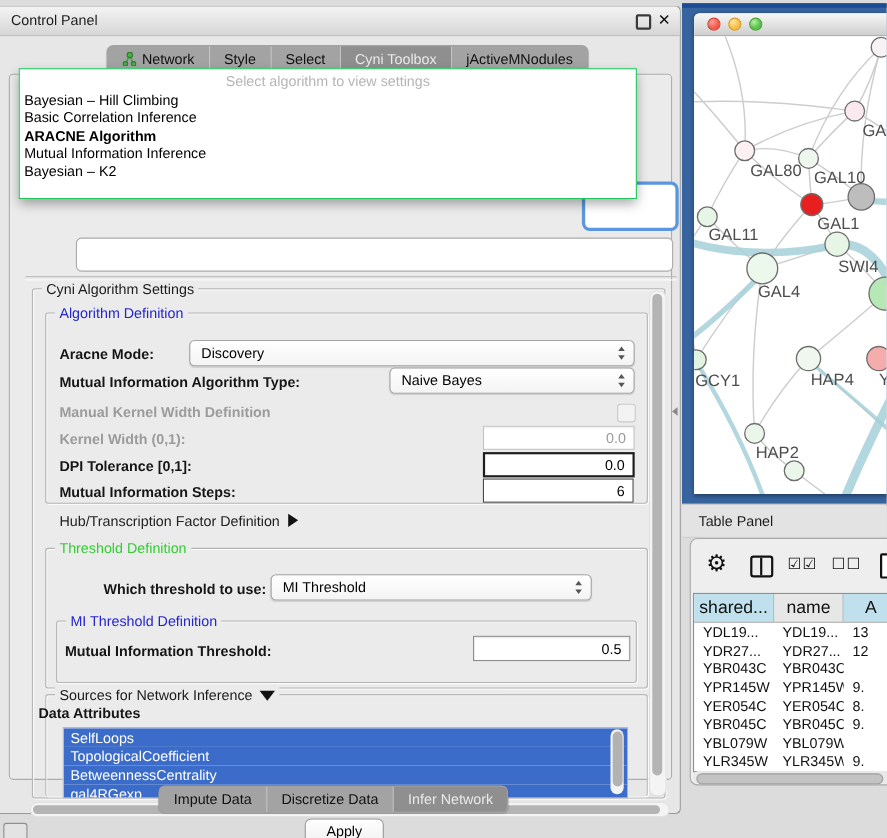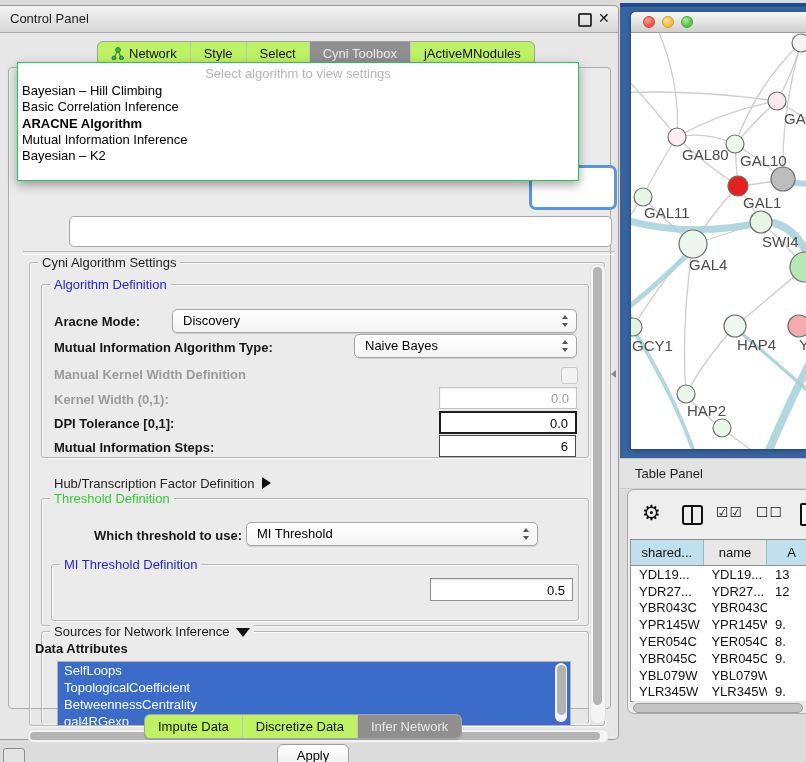--- a/index.html
+++ b/index.html
@@ -11,21 +11,21 @@
   
   #cp-window{left:0;top:5;width:618px;height:733px;background:#e7e7e7;
              border:1px solid #9a9a9a;border-left:none;border-radius:0 5px 5px 0;top:5px;}
   #cp-titlebar{left:0;top:0;width:100%;height:26px;
     background:linear-gradient(#f4f4f4,#d6d6d6);border-bottom:1px solid #a8a8a8;border-radius:0 5px 0 0;}
   #cp-title{left:10px;top:5px;font-size:13px;color:#1d1d1d;}
   #cp-float{left:578px;top:7px;width:10px;height:10px;border:2px solid #3a3a3a;border-radius:2px;}
   #cp-close{left:598px;top:4px;font-size:14px;font-weight:bold;color:#111;}
 
   
-  .tabbar{display:flex;height:23px;background:#bef264;border:1px solid #a2a2a2;
+  .tabbar{display:flex;height:23px;background:#a3a3a3;border:1px solid #a2a2a2;
           border-radius:6px;overflow:hidden;box-shadow:0 1px 1px rgba(0,0,0,.15);}
   .tab{display:flex;align-items:center;gap:5px;padding:0 13px;font-size:13px;color:#111;
        border-right:1px solid #c4c4c4;white-space:nowrap;cursor:default;}
   .tab:last-child{border-right:none;}
   .tab.selected{background:#8f8f8f;color:#e9e9e9;align-items:center;}
   #top-tabbar{left:97px;top:35px;}
   #bottom-tabbar{left:144px;top:708px;}
 
   
   #cp-content{left:8px;top:61px;width:601px;height:640px;background:#ebebeb;
@@ -128,21 +128,21 @@
   #icon-gear{left:14px;font-size:21px;line-height:22px;}
   #icon-columns{left:54px;top:7px;width:17px;height:16px;border:2px solid #111;border-radius:3px;}
   #icon-columns:before{content:"";position:absolute;left:7px;top:0;width:2px;height:16px;background:#111;}
   #icon-checked{left:88px;top:6px;font-size:14px;letter-spacing:1px;}
   #icon-unchecked{left:128px;top:6px;font-size:14px;letter-spacing:1px;}
   #icon-doc{left:172px;top:5px;width:14px;height:19px;border:2px solid #111;border-radius:2px;background:#fff;}
 
   #tp-table{position:absolute;left:2px;top:49px;width:186px;height:161px;background:#fff;
      border:1px solid #8f8f8f;border-right:none;overflow:hidden;}
   .hrow{display:flex;height:25px;border-bottom:1px solid #8f8f8f;}
-  .hcell{box-sizing:border-box;border-right:1px solid #9fb6bd;font-size:13px;color:#111;
+  .hcell{box-sizing:border-box;border-right:1px solid #9fb6bd;font-size:16px;color:#111;
      display:flex;align-items:center;justify-content:center;background:#e7e7e7;overflow:hidden;}
   .hcell.hl{background:#bfe0ec;}
   .trow{display:flex;height:16.8px;}
   .tcell{box-sizing:border-box;font-size:13px;color:#111;padding:0 2px 0 8px;
      display:flex;align-items:center;overflow:hidden;white-space:nowrap;}
   #tp-hscroll{position:absolute;left:2px;top:211px;width:184px;height:11px;background:#e9e9e9;border-radius:6px;}
   #tp-hthumb{position:absolute;left:3px;top:1.5px;width:168px;height:8px;background:#c3c3c3;border:1px solid #9f9f9f;border-radius:5px;}
 </style>
 </head>
 <body>
@@ -217,38 +217,39 @@
       </div>
       <div class="abs flabel" style="left:45px;top:348px;">DPI Tolerance [0,1]:</div>
       <div class="abs tfield strong" style="left:430px;top:343px;width:134px;height:19px;">
         <span>0.0</span>
       </div>
       <div class="abs flabel" style="left:45px;top:372px;">Mutual Information Steps:</div>
       <div class="abs tfield mid" style="left:430px;top:367px;width:135px;height:20px;">
         <span>6</span>
       </div>
 
-      <div class="abs plain-label" style="left:45px;top:408px;">
+      <div class="abs plain-label" style="left:45px;top:398px;">
         <span>Hub/Transcription Factor Definition</span><span class="tri-right"></span>
       </div>
 
       <div id="grp-threshold" class="abs groupbox">
         <span class="group-label green">Threshold Definition</span>
       </div>
       <div class="abs flabel" style="left:85px;top:460px;">Which threshold to use:</div>
       <div class="abs combo" style="left:237px;top:454px;width:290px;height:22px;">
         <span class="ctext">MI Threshold</span>
         <span class="arrows">
             <i class="up"></i>
             <i class="dn"></i>
           </span>
       </div>
       <div id="grp-mithr" class="abs groupbox">
         <span class="group-label blue" style="background:#ebebeb;">MI Threshold Definition</span>
       </div>
+      <div class="abs flabel" style="left:50px;top:516px;">Mutual Information Threshold:</div>
       <div class="abs tfield norm" style="left:421px;top:510px;width:141px;height:21px;">
         <span>0.5</span>
       </div>
 
       <div id="grp-sources" class="abs groupbox">
         <span class="group-label"><span>Sources for Network Inference</span><span class="tri-down"></span></span>
       </div>
       <div class="abs flabel" style="left:26px;top:573px;">Data Attributes</div>
       <div id="attr-list" class="abs">
           <div class="attr-item">SelfLoops</div>

